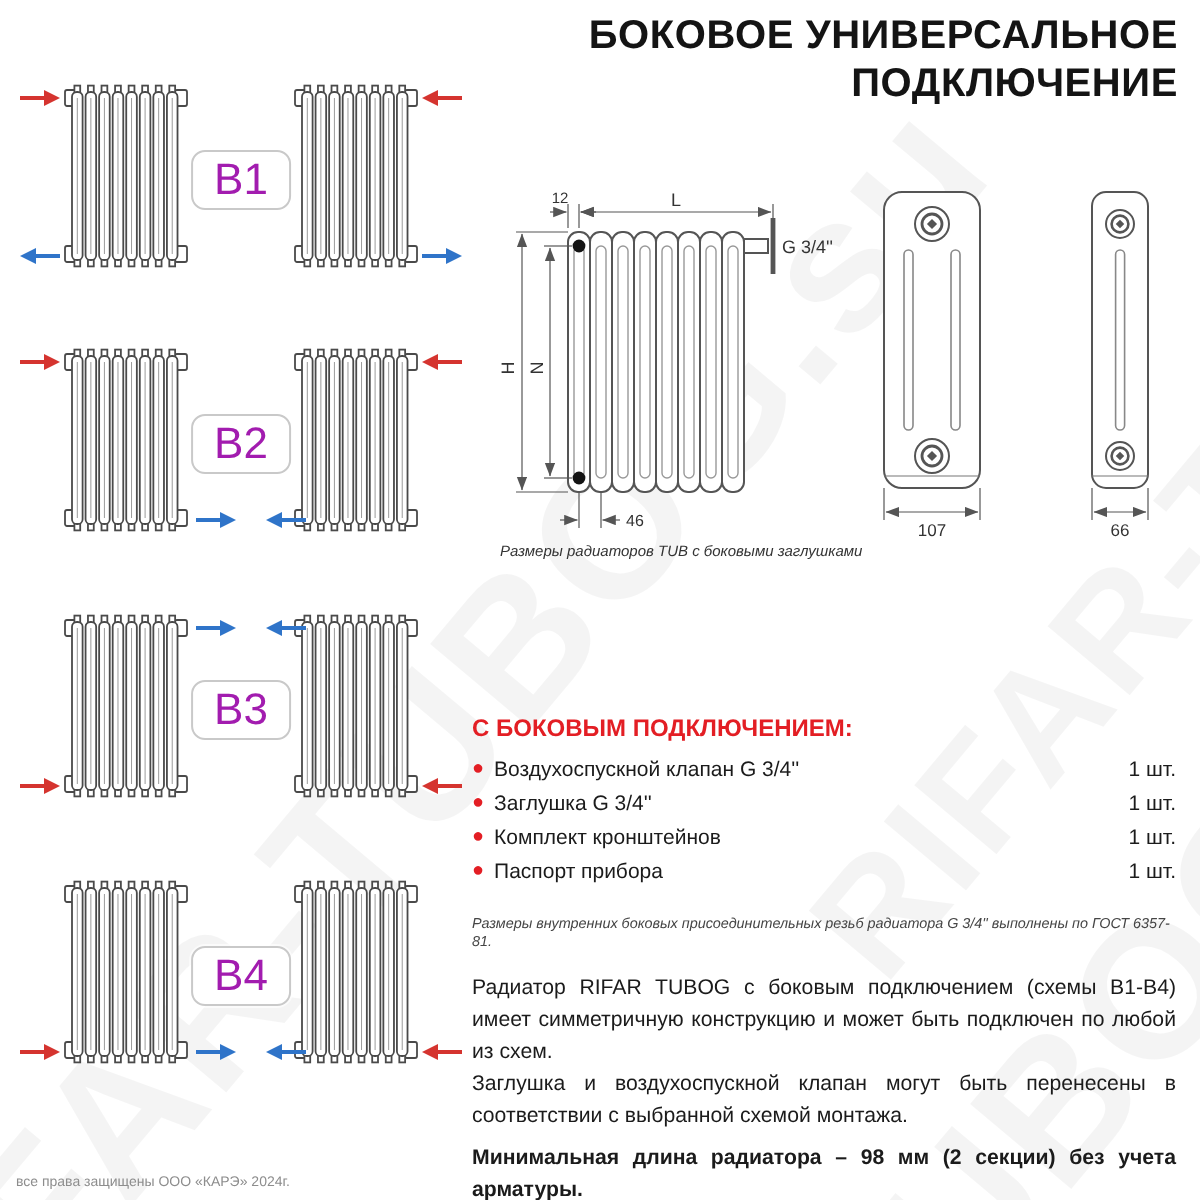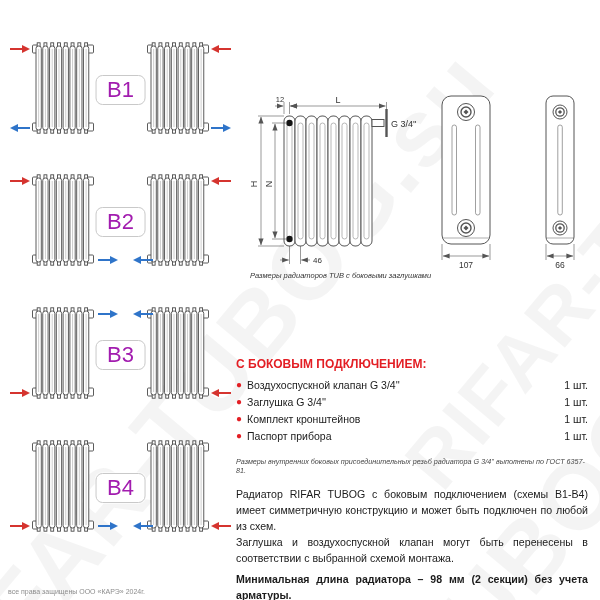--- a/index.html
+++ b/index.html
@@ -61,20 +61,24 @@
 </head>
 <body>
 
 <div class="page">
 
   <div class="wm wm1">RIFAR-TUBOG.su</div>
   <div class="wm wm2">RIFAR-TUBOG.su</div>
   <div class="wm wm3">RIFAR-TUBOG.su</div>
   <div class="wm wm4">RIFAR-TUBOG.su</div>
 
+  <div class="title">
+    <div>БОКОВОЕ УНИВЕРСАЛЬНОЕ</div>
+    <div>ПОДКЛЮЧЕНИЕ</div>
+  </div>
 
   <div class="scheme-row row-1">
     <svg class="rad left radiator-svg" viewBox="0 0 62 96">
         <rect x="0.5" y="5" width="6" height="8" rx="1" stroke="#4a4a4a" stroke-width="0.9" fill="#fff"></rect>
         <rect x="55.5" y="5" width="6" height="8" rx="1" stroke="#4a4a4a" stroke-width="0.9" fill="#fff"></rect>
         <rect x="0.5" y="83" width="6" height="8" rx="1" stroke="#4a4a4a" stroke-width="0.9" fill="#fff"></rect>
         <rect x="55.5" y="83" width="6" height="8" rx="1" stroke="#4a4a4a" stroke-width="0.9" fill="#fff"></rect>
         <rect x="5.2" y="2.8" width="2.9" height="4" stroke="#4a4a4a" stroke-width="0.9" fill="#fff"></rect>
         <rect x="5.2" y="89.2" width="2.9" height="4" stroke="#4a4a4a" stroke-width="0.9" fill="#fff"></rect>
         <rect x="4" y="6" width="5.3" height="84" rx="2.4" stroke="#4a4a4a" stroke-width="0.9" fill="#fff"></rect>

